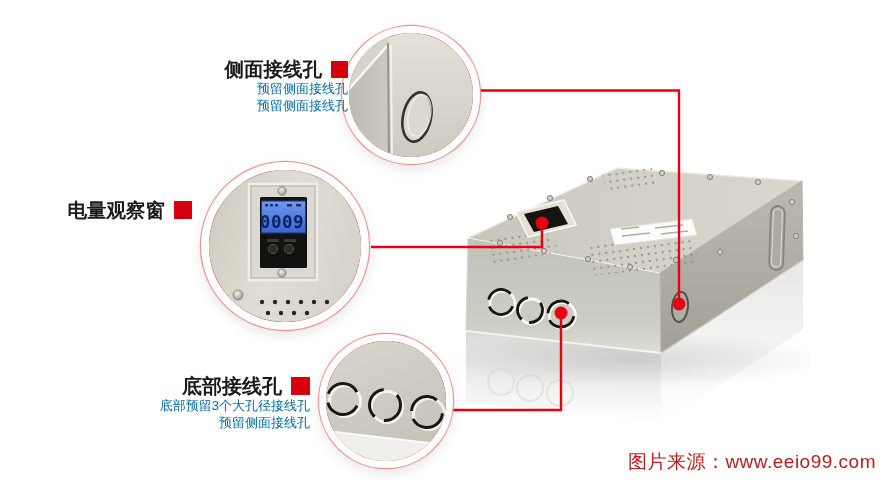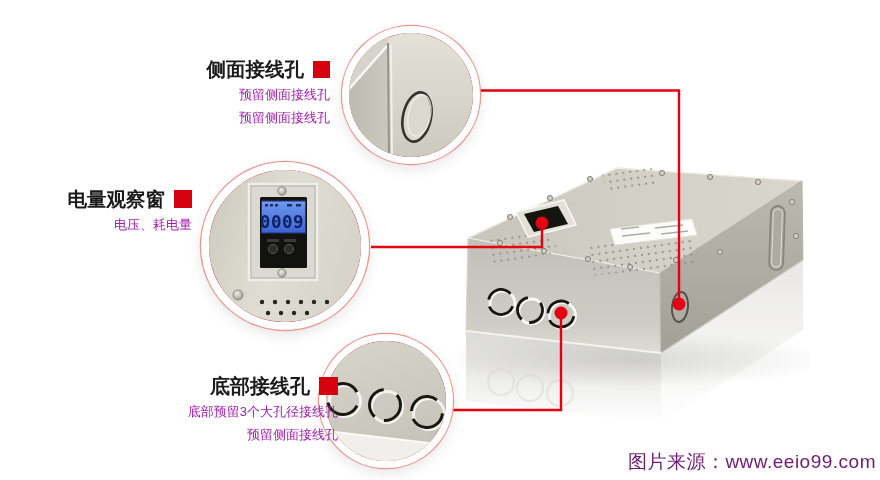--- a/index.html
+++ b/index.html
@@ -6,43 +6,43 @@
   .stage{
     position:relative;width:880px;height:480px;background:#ffffff;overflow:hidden;
     font-family:"Liberation Sans","DejaVu Sans",sans-serif;
   }
   .abs{position:absolute;}
   
   .label-block{position:absolute;text-align:right;}
   .title-row{display:flex;align-items:center;justify-content:flex-end;gap:9px;}
   .callout-title{font-size:19.5px;font-weight:bold;color:#1a1a1a;line-height:22px;}
   .red-square{width:18px;height:18px;background:#d6000f;display:inline-block;}
-  .desc{font-size:13px;color:#a21caf;line-height:16px;margin-top:7px;}
+  .desc{font-size:13px;color:#0369a1;line-height:16px;margin-top:1px;}
   .desc:first-of-type{margin-top:7px;}
-  #block-side{top:58px;right:550px;}
-  #block-meter{top:188px;right:688px;}
-  #block-bottom{top:375px;right:542px;}
+  #block-side{top:58px;right:532px;}
+  #block-meter{top:199px;right:688px;}
+  #block-bottom{top:375px;right:570px;}
   
   .zoom-circle{
     position:absolute;border:7px solid #ffffff;border-radius:50%;overflow:hidden;
     box-shadow:0 0 0 1.2px #ef938d, 0 5px 14px rgba(0,0,0,0.10);
     background:#b91c1c;
   }
   #circle-side{left:342px;top:26px;width:124px;height:124px;}
   #circle-meter{left:201px;top:162px;width:152px;height:152px;border-width:8px;}
   #circle-bottom{left:319px;top:334px;width:120px;height:120px;}
   .zoom-circle svg{display:block;}
   
   #box-art{left:440px;top:140px;z-index:1;}
   #connector-layer{left:0;top:0;z-index:2;pointer-events:none;}
   .zoom-circle{z-index:3;}
   .label-block{z-index:4;}
   
   .source-line{
-    position:absolute;right:4px;top:449px;font-size:19px;color:#701a75;z-index:4;
+    position:absolute;right:4px;top:449px;font-size:19px;color:#b91c1c;z-index:4;
     letter-spacing:0.5px;
   }
 </style>
 </head>
 <body>
 
 <div class="stage">
 
   <svg id="box-art" class="abs" width="370" height="330" viewBox="0 0 370 330">
     <defs>
@@ -289,21 +289,20 @@
     </div>
     <div class="desc">预留侧面接线孔</div>
     <div class="desc">预留侧面接线孔</div>
   </div>
 
   <div id="block-meter" class="label-block">
     <div class="title-row">
       <span class="callout-title">电量观察窗</span>
       <span class="red-square"></span>
     </div>
-    <div class="desc">电压、耗电量</div>
   </div>
 
   <div id="block-bottom" class="label-block">
     <div class="title-row">
       <span class="callout-title" style="font-size:20px;">底部接线孔</span>
       <span class="red-square" style="width:19px;height:18px;"></span>
     </div>
     <div class="desc">底部预留3个大孔径接线孔</div>
     <div class="desc">预留侧面接线孔</div>
   </div>

